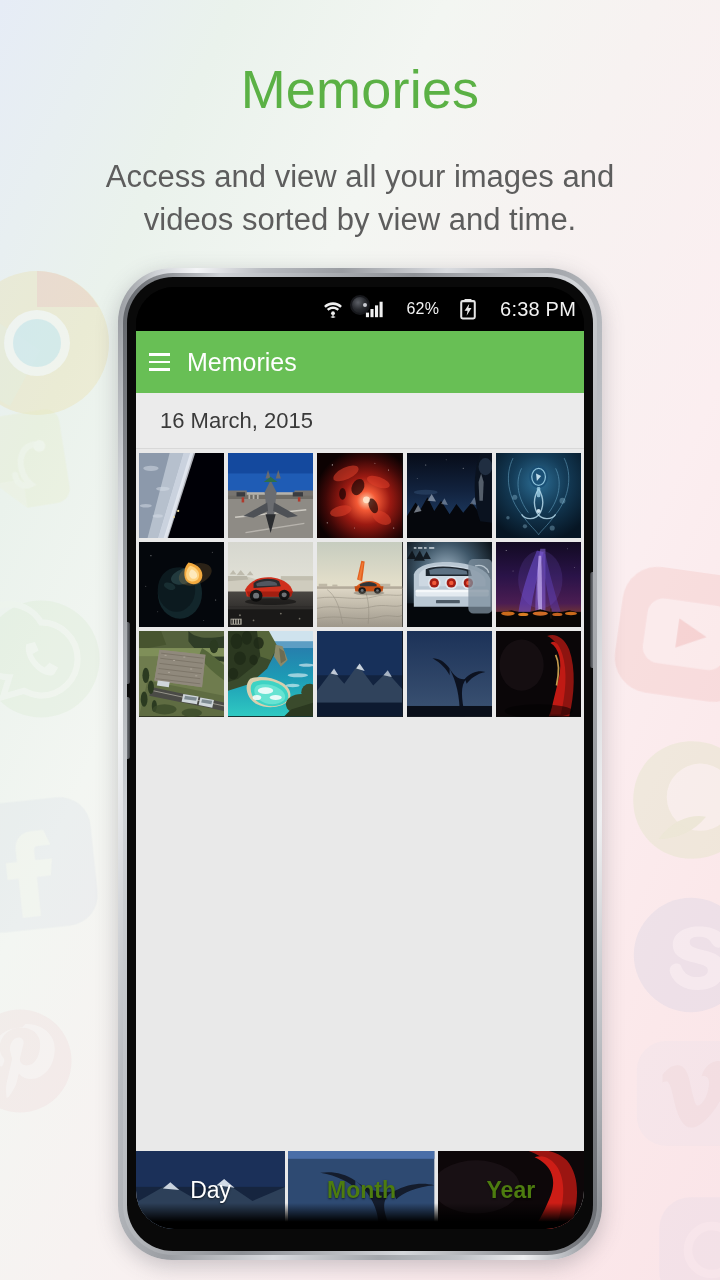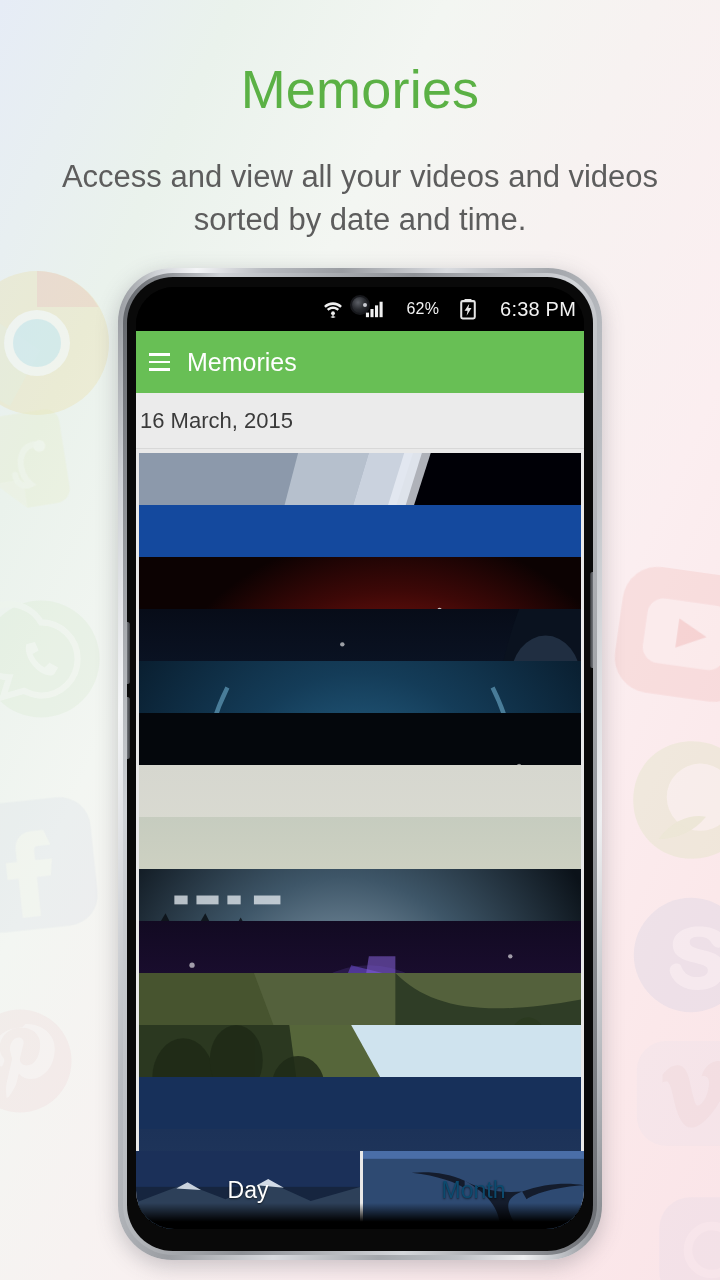--- a/index.html
+++ b/index.html
@@ -191,35 +191,35 @@
     font-size: 25px;
     font-weight: 400;
   }
 
   
   #date-header {
     flex: 0 0 56px;
     background: #ebebeb;
     display: flex;
     align-items: center;
-    padding-left: 4px;
+    padding-left: 24px;
     border-bottom: 1px solid #d8d8d8;
   }
   #date-header span {
     font-size: 22px;
     color: #3a3a3a;
   }
 
   
   #gallery {
     flex: 1 1 auto;
     background: #e9e9e9;
     padding: 4px 3px 0 3px;
     display: grid;
-    grid-template-columns: repeat(1, 1fr);
+    grid-template-columns: repeat(5, 1fr);
     gap: 4px;
     align-content: start;
     overflow: hidden;
     position: relative;
   }
   .thumb {
     width: 100%;
     aspect-ratio: 1 / 1;
     overflow: hidden;
     position: relative;
@@ -243,22 +243,23 @@
     align-items: center;
     justify-content: center;
     overflow: hidden;
     cursor: pointer;
   }
   .tab .tab-bg { position: absolute; inset: 0; }
   .tab .tab-label {
     position: relative;
     z-index: 2;
     font-size: 23px;
-    color: #0c4a6e;
+    color: #4d7c0f;
     text-shadow: 0 1px 2px rgba(0,0,0,0.6);
+    font-weight: bold;
   }
   .tab.active .tab-label { color: #ffffff; font-weight: 400; }
   .tab + .tab { border-left: 3px solid #e9e9e9; }
 
   #screen-fade-bottom {
     position: absolute;
     left: 0; right: 0; bottom: 0;
     height: 26px;
     background: linear-gradient(to bottom, rgba(0,0,0,0) 0%, #000 72%);
     z-index: 25;
@@ -343,21 +344,21 @@
 
   <div class="wm" style="right:-52px; top:1190px; opacity:0.18;">
     <svg width="120" height="120" viewBox="0 0 100 100">
       <rect x="6" y="6" width="88" height="88" rx="26" fill="#d9d4e6"></rect>
       <circle cx="50" cy="50" r="20" fill="none" stroke="#efeaf6" stroke-width="7"></circle>
     </svg>
   </div>
 </div>
 
 <div class="promo-title">Memories</div>
-<div class="promo-sub">Access and view all your videos and videos sorted by date and time.</div>
+<div class="promo-sub">Access and view all your images and videos sorted by view and time.</div>
 
 <div id="phone">
   <div id="phone-inner-ring">
     <div id="phone-body">
 
       <span class="side-btn left-1"></span>
       <span class="side-btn left-2"></span>
       <span class="side-btn right-1"></span>
 
       <div id="screen">
@@ -922,20 +923,31 @@
                   <rect width="100" height="100" fill="#2e4a72"></rect>
                   <rect width="100" height="10" fill="#4a6ea8"></rect>
                   <path d="M62 100 C62 72 56 54 46 38 C54 50 62 54 72 52 C62 62 66 80 70 100 Z" fill="#141c2c"></path>
                   <path d="M46 38 C38 28 30 26 22 28 C34 32 42 40 46 48 Z" fill="#141c2c"></path>
                   <path d="M72 52 C82 42 92 40 100 44 C88 46 78 54 74 62 Z" fill="#141c2c"></path>
                 </svg>
               </span>
               <span class="tab-label">Month</span>
             </div>
 
+            <div class="tab">
+              <span class="tab-bg">
+                <svg viewBox="0 0 100 100" preserveAspectRatio="none" style="width:100%;height:100%;display:block">
+                  <rect width="100" height="100" fill="#0d0709"></rect>
+                  <ellipse cx="26" cy="46" rx="30" ry="34" fill="#1b1216" opacity="0.85"></ellipse>
+                  <path d="M62 0 C78 10 84 36 78 62 C72 86 66 96 62 100 L90 100 C96 70 98 34 88 12 C82 0 70 -4 62 0 Z" fill="#9b1511"></path>
+                  <path d="M66 8 C78 18 82 38 76 62 C72 80 68 92 66 100 L80 100 C86 72 88 42 82 22 C78 10 72 4 66 8 Z" fill="#cd1d16"></path>
+                </svg>
+              </span>
+              <span class="tab-label">Year</span>
+            </div>
           </div>
 
           <div id="screen-fade-bottom"></div>
         </div>
 
       </div>
     </div>
   </div>
 </div>
 

